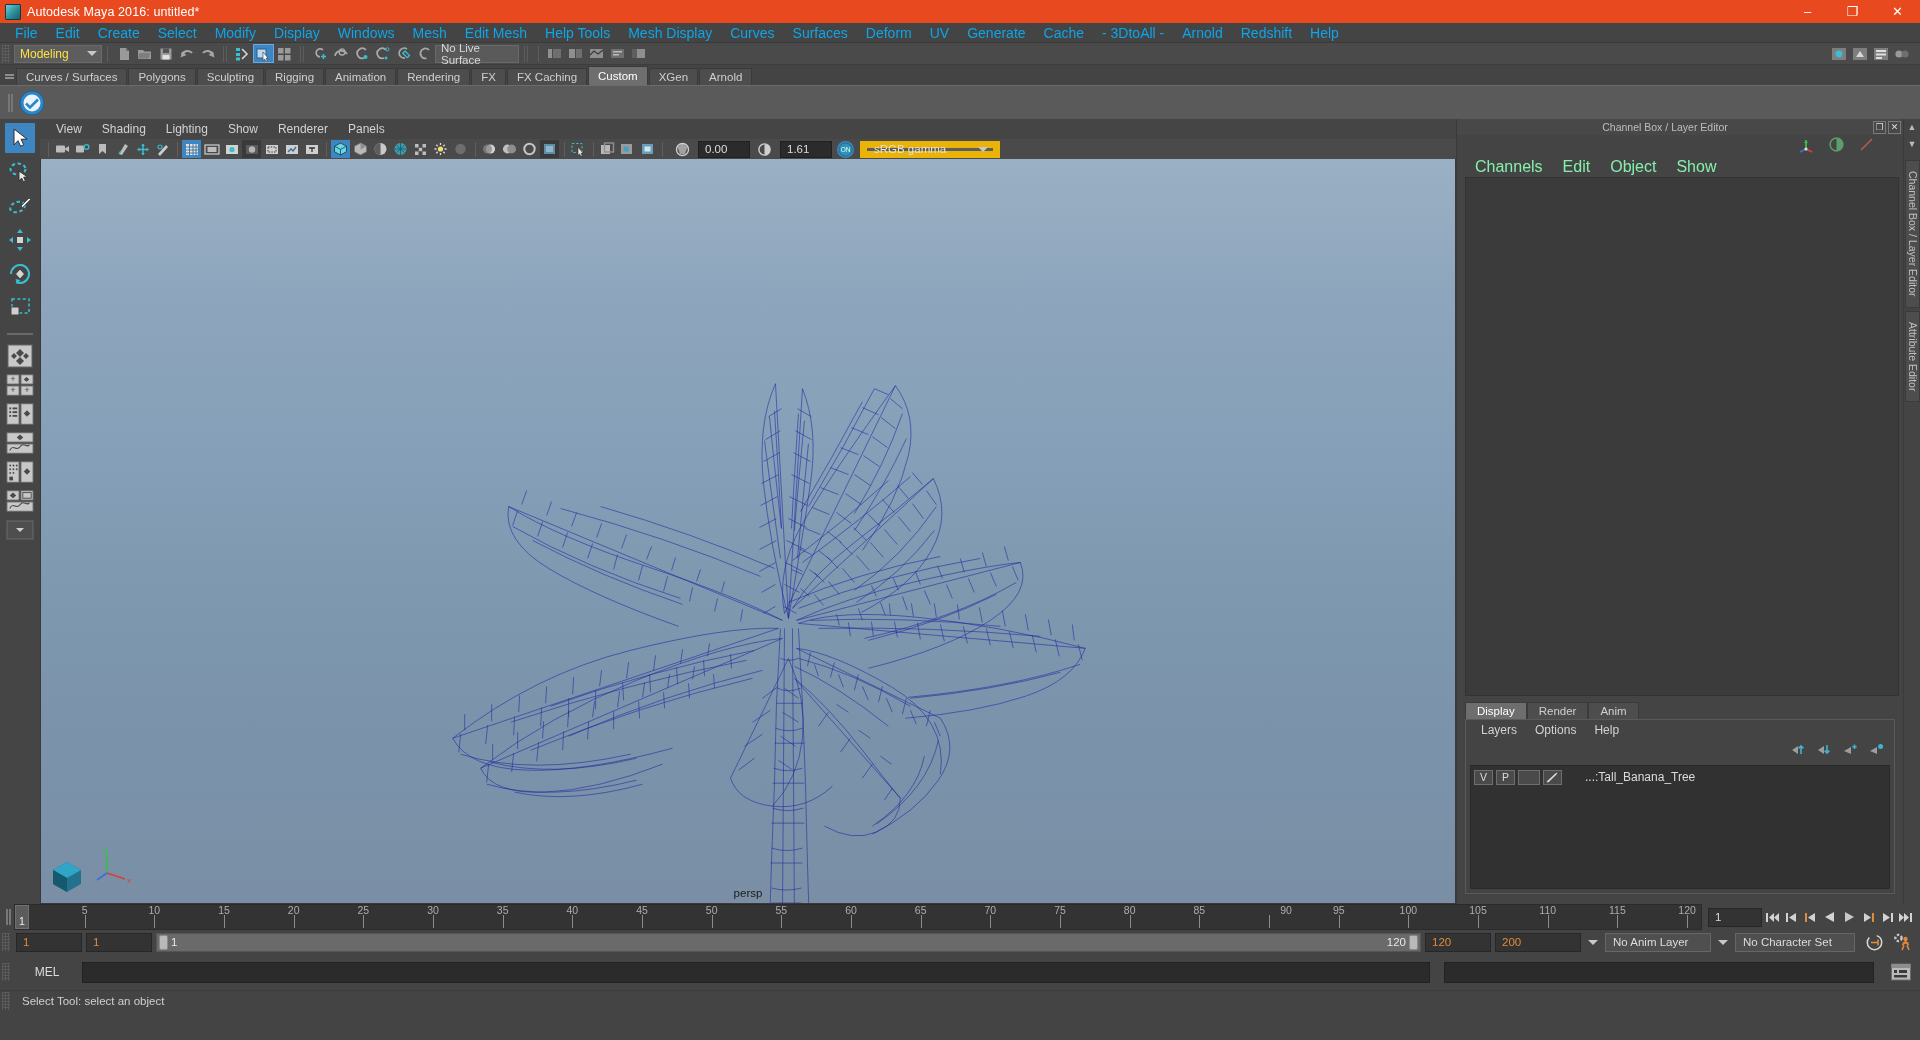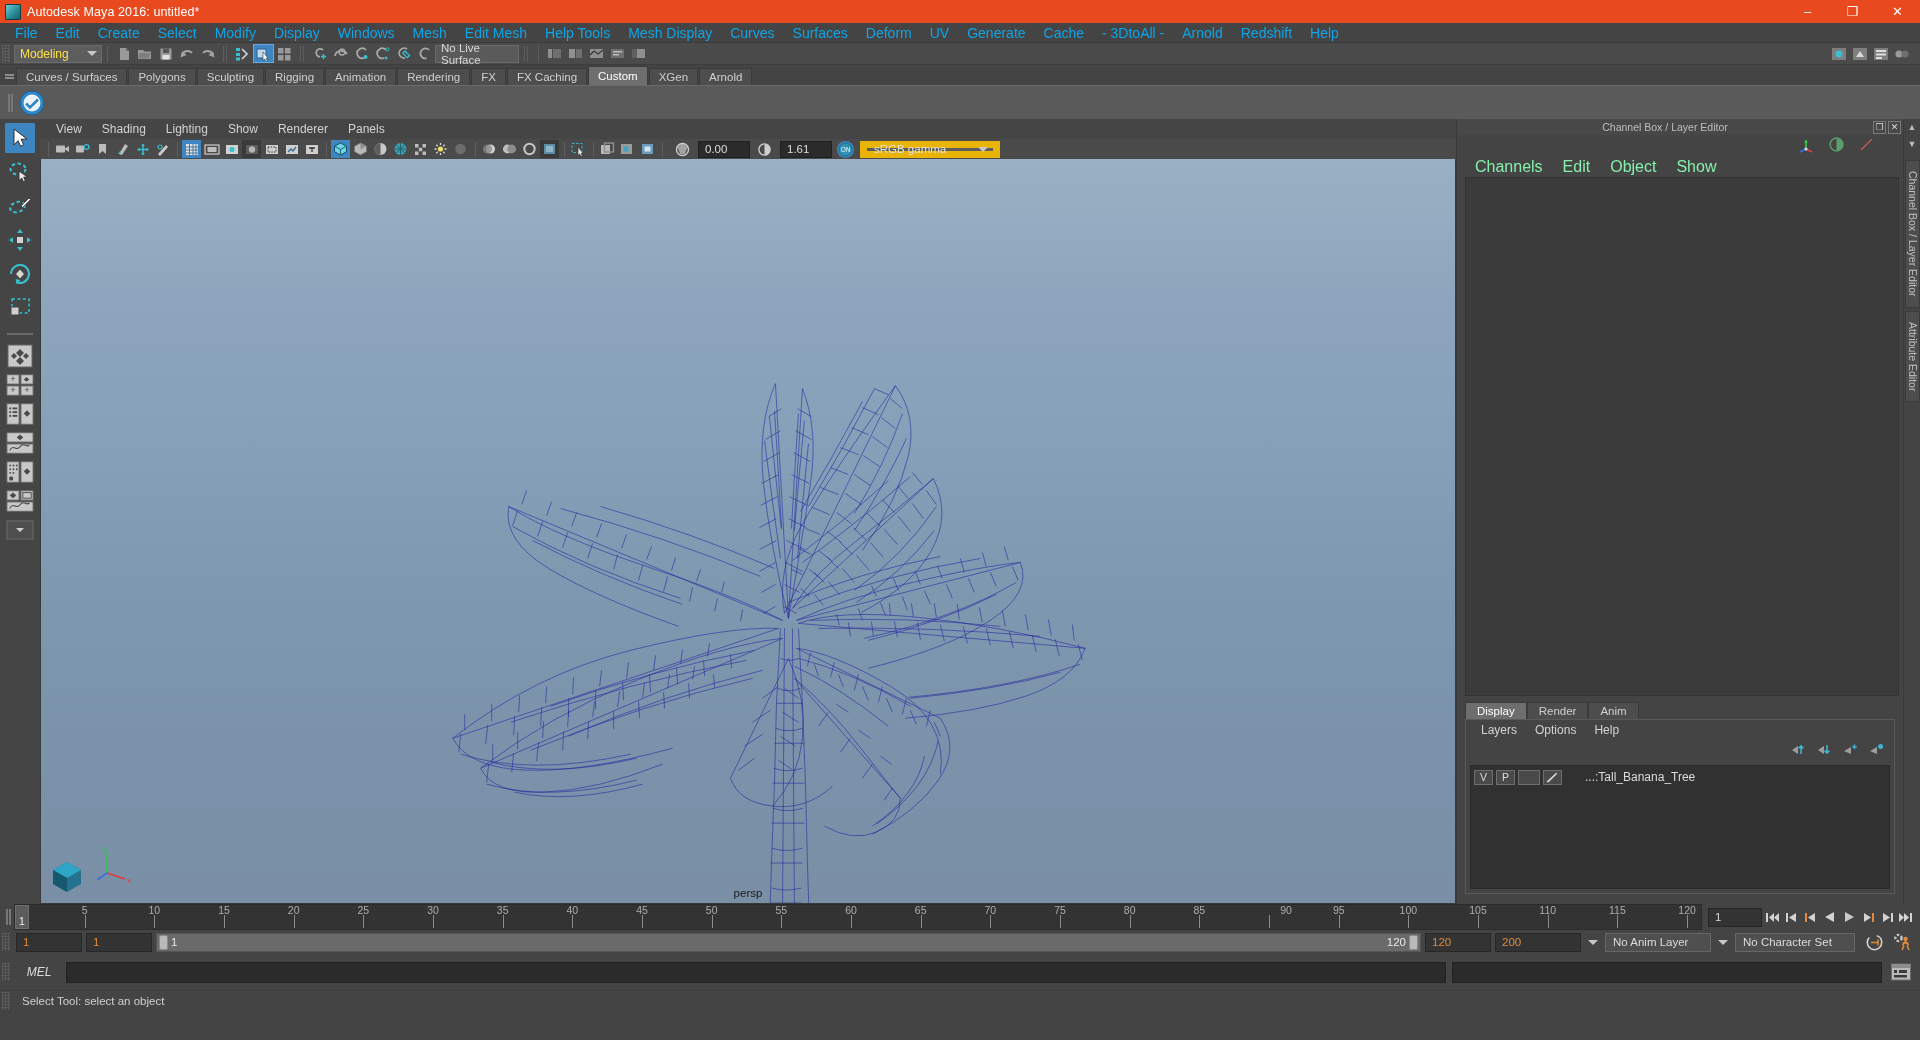--- a/index.html
+++ b/index.html
@@ -115,21 +115,21 @@
   .rangebar{ height:24px;background:#444;display:flex;align-items:center;padding-left:2px;gap:4px;}
   .rfld{ height:19px;background:#333;border:1px solid #272727;color:#e08a3c;font-size:11.5px;display:flex;align-items:center;padding-left:6px;}
   .rangetrack{ flex:1;height:19px;background:#6a6a6a;border:1px solid #555;display:flex;align-items:center;justify-content:space-between;padding:0 2px;position:relative;min-width:0;}
   .rhandle{width:9px;height:15px;background:#b9b9b9;border:1px solid #8a8a8a;border-radius:2px;}
   .rangetrack .lbl-l{position:absolute;left:14px;font-size:11.5px;color:#e8e8e8;}
   .rangetrack .lbl-r{position:absolute;right:14px;font-size:11.5px;color:#e8e8e8;}
   .sel-ctl{height:19px;background:#4f4f4f;border:1px solid #666;color:#dcdcdc;font-size:11.5px;display:flex;align-items:center;padding-left:7px;}
   .dd-arw{border-left:5px solid transparent;border-right:5px solid transparent;border-top:5px solid #c8c8c8;margin:0 3px;}
 
   
-  .cmdline{ height:36px;background:#444;display:flex;align-items:center;padding-left:2px;gap:0;font-style:italic;}
+  .cmdline{ height:36px;background:#444;display:flex;align-items:center;padding-left:2px;gap:8px;}
   .mel-lbl{width:54px;text-align:center;font-size:12px;color:#dcdcdc;}
   .mel-input{ flex:1;height:21px;background:#2b2b2b;border:1px solid #222;}
   .mel-out{ width:430px;height:21px;background:#2b2b2b;border:1px solid #222;margin-left:6px;}
   .mel-btn{width:26px;height:26px;margin:0 6px;display:flex;align-items:center;justify-content:center;}
 
   
   .helpline{ height:20px;background:#444;display:flex;align-items:center;padding-left:2px;border-top:1px solid #3c3c3c;}
   .helpline .txt{font-size:11.5px;color:#cfcfcf;margin-left:8px;}
 </style>
 </head>

